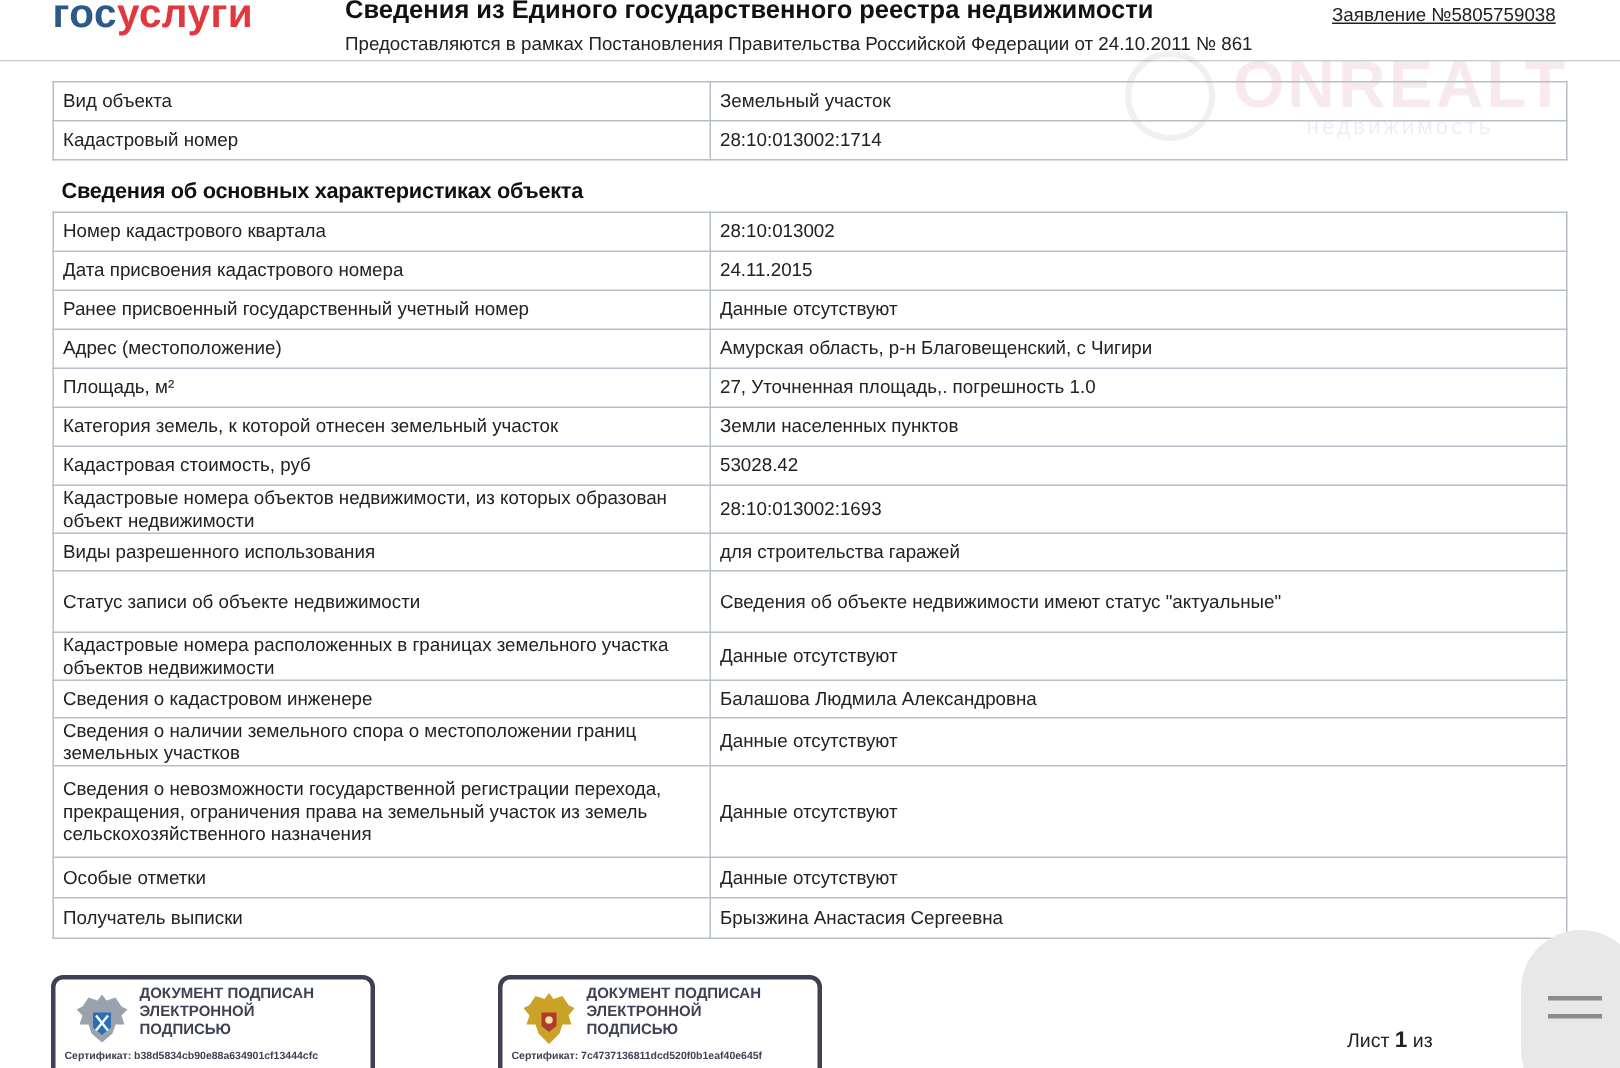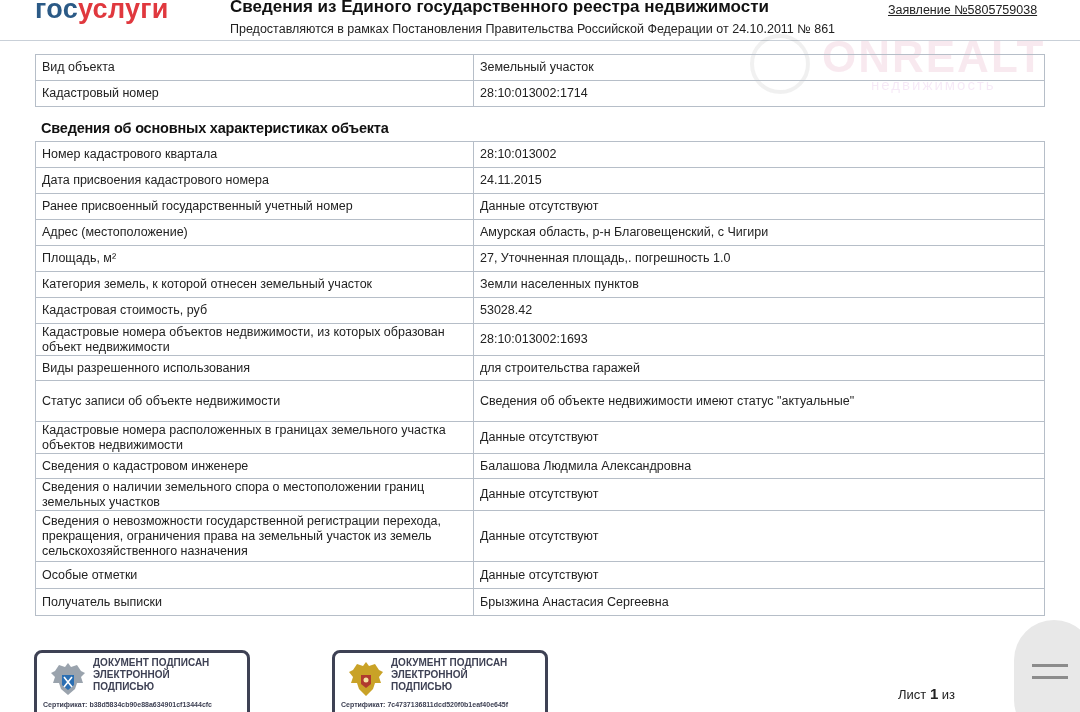--- a/index.html
+++ b/index.html
@@ -168,21 +168,21 @@
         <td class="v">Данные отсутствуют</td>
       </tr>
   <tr style="height:25px">
         <td class="k">Сведения о кадастровом инженере</td>
         <td class="v">Балашова Людмила Александровна</td>
       </tr>
   <tr style="height:32px">
         <td class="k">Сведения о наличии земельного спора о местоположении границ земельных участков</td>
         <td class="v">Данные отсутствуют</td>
       </tr>
-  <tr style="height:51px">
+  <tr style="height:61px">
         <td class="k">Сведения о невозможности государственной регистрации перехода, прекращения, ограничения права на земельный участок из земель сельскохозяйственного назначения</td>
         <td class="v">Данные отсутствуют</td>
       </tr>
   <tr style="height:27px">
         <td class="k">Особые отметки</td>
         <td class="v">Данные отсутствуют</td>
       </tr>
   <tr style="height:27px">
         <td class="k">Получатель выписки</td>
         <td class="v">Брызжина Анастасия Сергеевна</td>

